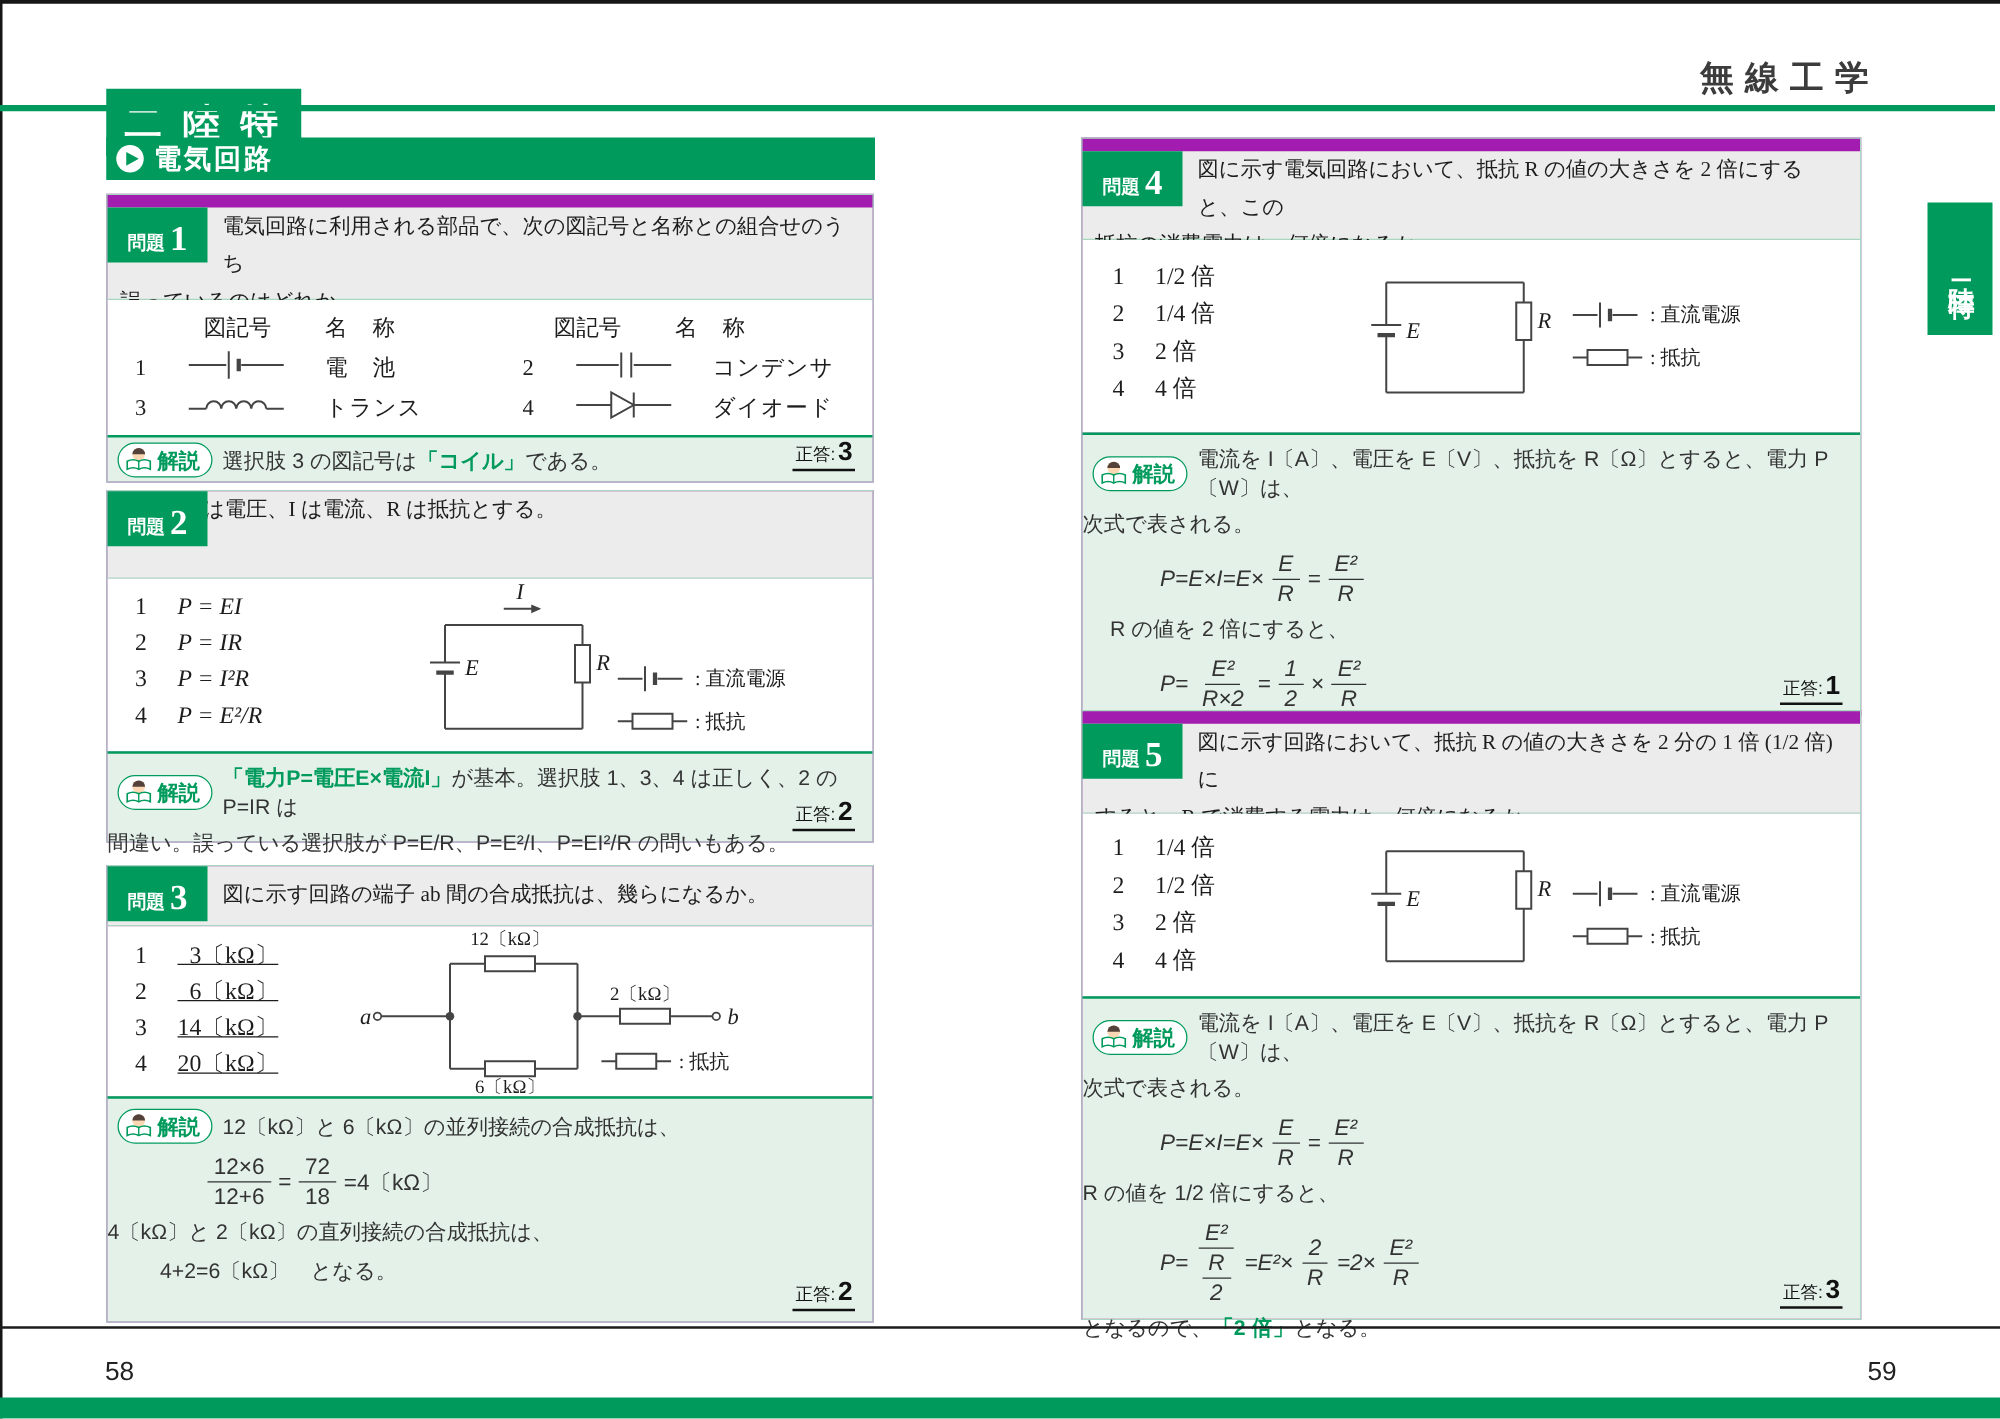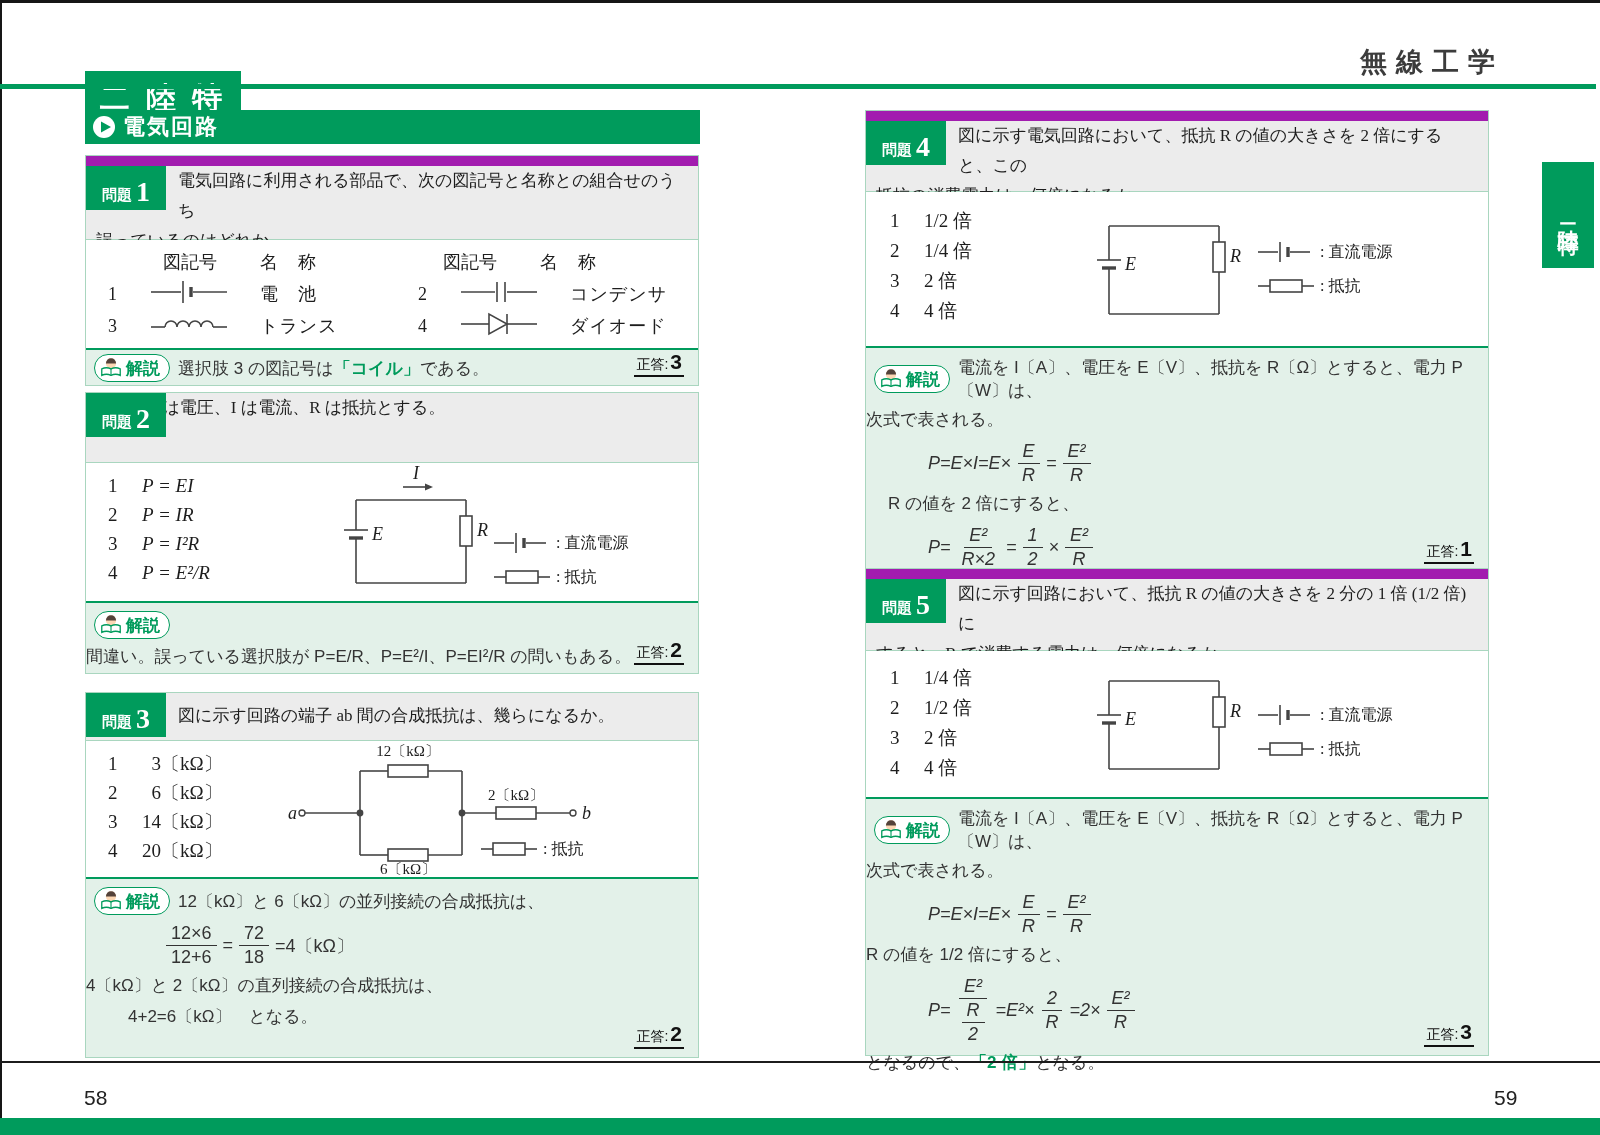--- a/index.html
+++ b/index.html
@@ -32,21 +32,21 @@
   .pl-n{font-size:28px;font-weight:bold;line-height:28px;}
   .s-l1{margin:10px 12px 0 92px;line-height:30px;}
   .s-l2{margin:0 12px 0 10px;line-height:30px;}
   .s-only{margin:0 12px 0 92px;line-height:46px;}
   .body{position:relative;background:#fff;}
   .opts{position:absolute;}
   .opt-row{display:flex;align-items:baseline;height:29px;font-family:"Liberation Serif",serif;
            font-size:19px;color:#1d1d1d;}
   .opt-no{width:34px;}
   .math{font-style:italic;}
-  .pre{white-space:pre;}
+  .pre{white-space:pre;text-decoration:underline;}
   .fig{position:absolute;}
   .legend{position:absolute;}
   .legend-row{display:flex;align-items:center;gap:6px;font-family:"Liberation Serif",serif;
               font-size:16px;color:#1d1d1d;}
   
   .sym-table{position:absolute;left:14px;top:6px;font-family:"Liberation Serif",serif;font-size:18px;color:#1d1d1d;}
   .srow{display:flex;align-items:center;height:32px;}
   .c-no{width:30px;padding-left:8px;box-sizing:border-box;}
   .c-sym{width:120px;text-align:center;}
   .c-name{width:130px;padding-left:10px;box-sizing:border-box;letter-spacing:1px;}
@@ -268,20 +268,21 @@
       <div class="krow1">
         <span class="kbadge">
           <svg width="24" height="24" viewBox="0 0 26 26">
               <circle cx="13" cy="8" r="5.5" fill="#fcd7b4"></circle>
               <path d="M7.5 8 a5.5 5.5 0 0 1 11 0 z" fill="#54423a"></path>
               <path d="M3 21 L3 14 Q8 11.5 13 14 Q18 11.5 23 14 L23 21 Q18 18.5 13 21 Q8 18.5 3 21 Z" fill="#fff" stroke="#009b5c" stroke-width="1.4"></path>
               <path d="M13 14 V21" stroke="#009b5c" stroke-width="1.2"></path>
             </svg>
           <span class="ktitle">解説</span>
         </span>
+        <span><span class="green-em">「電力P=電圧E×電流I」</span><span>が基本。選択肢 1、3、4 は正しく、2 の P=IR は</span></span>
       </div>
       <div class="kline">間違い。誤っている選択肢が P=E/R、P=E²/I、P=EI²/R の問いもある。</div>
       <span class="seitou">
           <span class="st-l">正答:</span>
           <span class="st-n">2</span>
         </span>
     </div>
   </div>
 
   <div class="problem" style="left:85px;top:692px;width:614px;">

